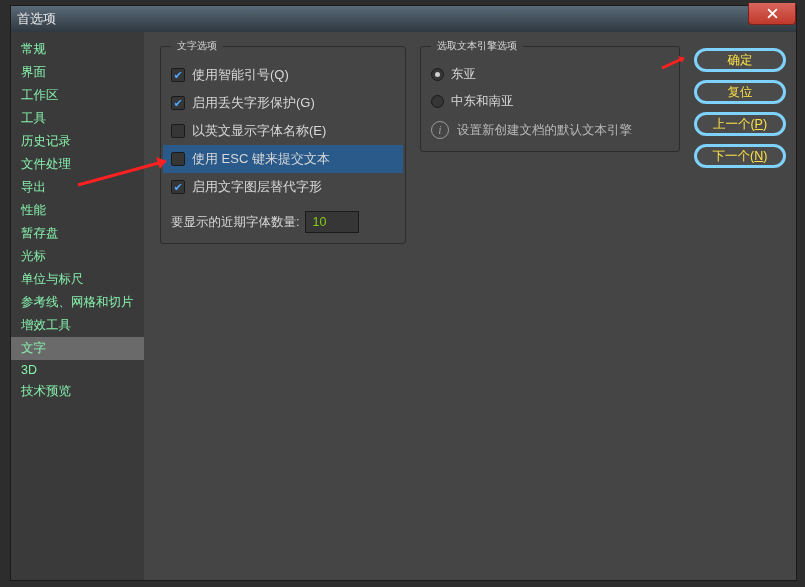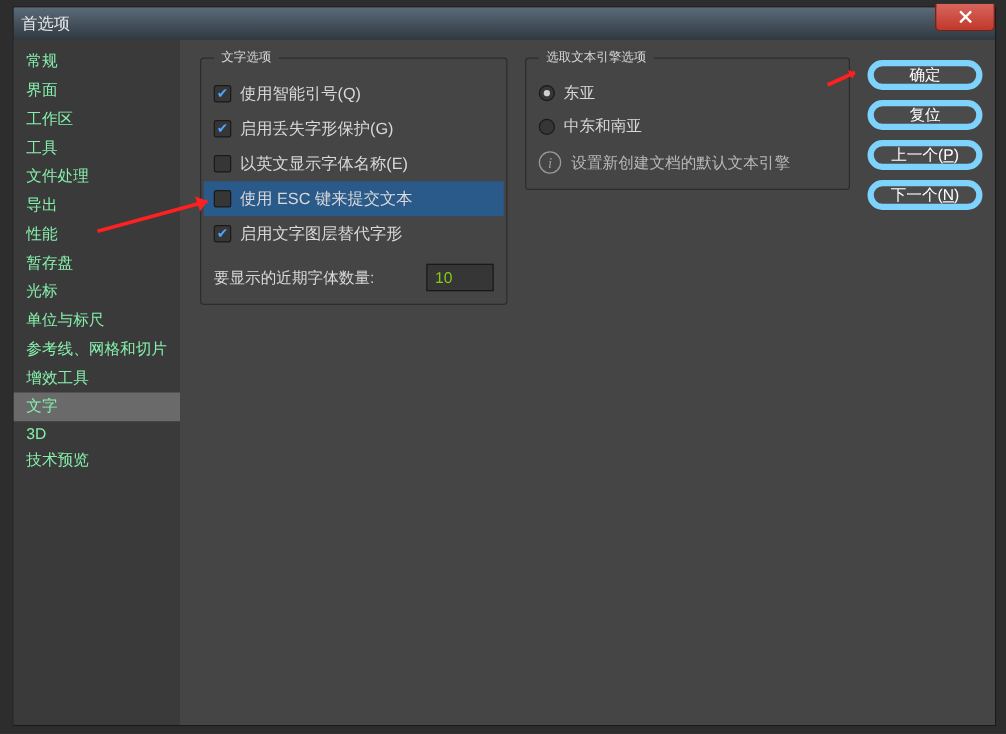--- a/index.html
+++ b/index.html
@@ -20,23 +20,23 @@
   .group-title { position:absolute; top:-8px; left:10px; background:#454545; padding:0 6px; color:#d8d8d8; font-size:10px; }
   .check-row { display:flex; align-items:center; gap:7px; color:#d8d8d8; font-size:13px; padding:5px 0; cursor:pointer; }
   .check-row.hl { background:#2a5a8a; margin:0 -8px; padding:5px 8px; }
   .chk { width:14px; height:14px; border:1px solid #1a1a1a; background:#363636; border-radius:2px; display:flex; align-items:center; justify-content:center; flex-shrink:0; }
   .chk.checked::after { content:"✔"; color:#4da6ff; font-size:11px; line-height:1; }
   .radio-row { display:flex; align-items:center; gap:7px; color:#d8d8d8; font-size:12.5px; padding:5px 0; cursor:pointer;text-align:center; }
   .rad { width:13px; height:13px; border:1px solid #1a1a1a; background:#363636; border-radius:50%; display:flex; align-items:center; justify-content:center; flex-shrink:0; }
   .rad.on::after { content:""; width:5px; height:5px; background:#cfcfcf; border-radius:50%; }
   .info-row { display:flex; align-items:center; gap:8px; color:#b8b8b8; font-size:12.5px; padding:6px 0 2px 0; }
   .info-icon { width:18px; height:18px; border:1.5px solid #9a9a9a; border-radius:50%; display:flex; align-items:center; justify-content:center; font-size:12px; font-style:italic; font-family:Georgia,serif; color:#9a9a9a; }
-  .num-row { display:flex; align-items:center; gap:6px; color:#d8d8d8; font-size:12.5px; padding-top:10px;justify-content:space-between; }
+  .num-row { display:flex; align-items:center; gap:6px; color:#d8d8d8; font-size:12.5px; padding-top:10px; }
   .num-input { width:54px; height:22px; background:#363636; border:1px solid #1a1a1a; color:#84cc16; font-size:12.5px; padding:0 6px; }
-  .btn { width:92px; height:24px; background:#4b4b4b; border:5px solid #7dd3fc; border-radius:12px; color:#ffffff; font-size:12.5px; display:flex; align-items:center; justify-content:center; cursor:pointer; }
+  .btn { width:92px; height:24px; background:#4b4b4b; border:3px solid #7dd3fc; border-radius:12px; color:#fde047; font-size:12.5px; display:flex; align-items:center; justify-content:center; cursor:pointer; }
   .btn u { text-decoration:underline; }
   
   .red-arrow { position:absolute; pointer-events:none; }
 </style>
 </head>
 <body>
 
 <div class="win">
   <div class="titlebar">
     <span>首选项</span>
@@ -47,20 +47,21 @@
     </div>
   </div>
 
   <div class="body">
 
     <div class="sidebar" id="sidebar">
         <div class="sb-item">常规</div>
         <div class="sb-item">界面</div>
         <div class="sb-item">工作区</div>
         <div class="sb-item">工具</div>
+        <div class="sb-item">历史记录</div>
         <div class="sb-item">文件处理</div>
         <div class="sb-item">导出</div>
         <div class="sb-item">性能</div>
         <div class="sb-item">暂存盘</div>
         <div class="sb-item">光标</div>
         <div class="sb-item">单位与标尺</div>
         <div class="sb-item">参考线、网格和切片</div>
         <div class="sb-item">增效工具</div>
         <div class="sb-item selected">文字</div>
         <div class="sb-item">3D</div>

